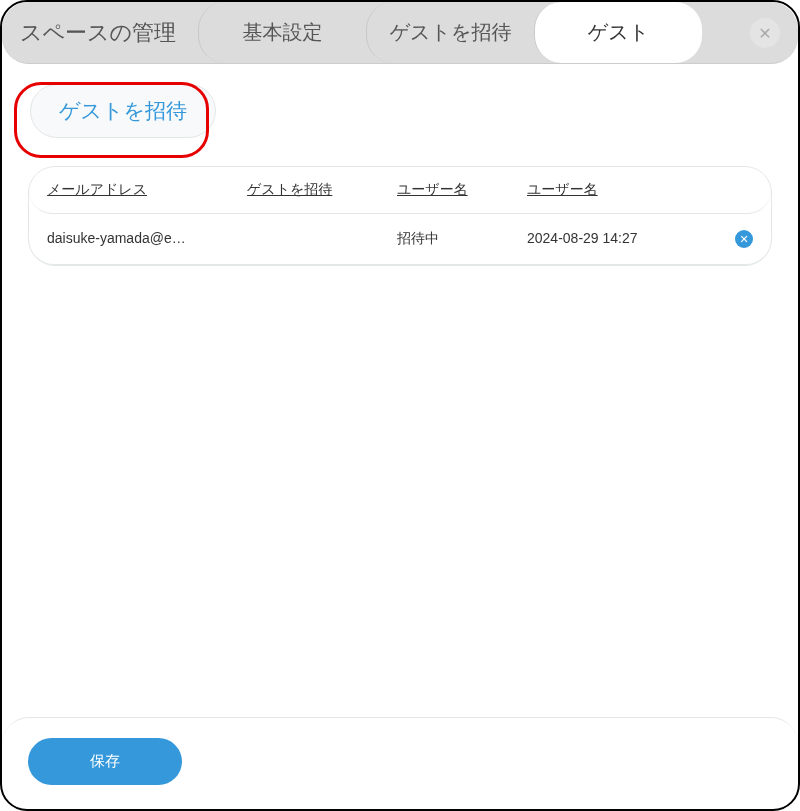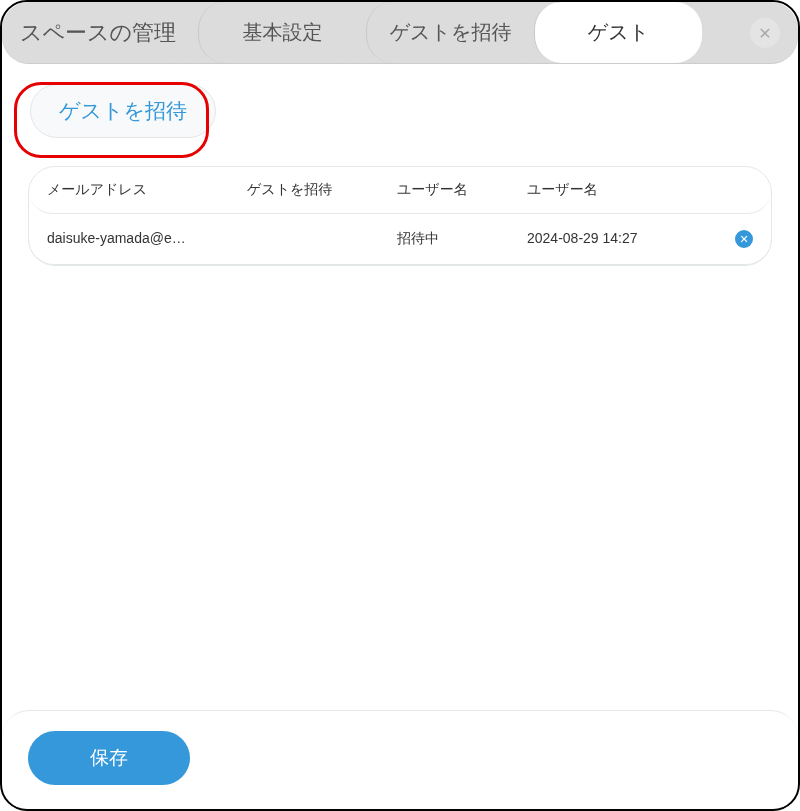--- a/index.html
+++ b/index.html
@@ -88,20 +88,21 @@
       width: 100%;
       border: 1px solid #e3e7e8;
       border-collapse: collapse;
     }
     .thead-row {
       display: flex;
       border-bottom: 1px solid #e3e7e8;
       padding: 14px 18px;
       font-size: 14px;
       color: #333;
+      text-decoration: underline;
     }
     .tbody-row {
       display: flex;
       align-items: flex-start;
       padding: 16px 18px;
       font-size: 14px;
       color: #333;
       border-bottom: 1px solid #e3e7e8;
     }
     .col-email { width: 200px; }
@@ -137,21 +138,21 @@
       border: 1px solid #e3e7e8;
       color: #3498db;
       font-size: 15px;
       cursor: pointer;
     }
     .btn-save {
       padding: 14px 62px;
       background: #3498db;
       border: none;
       color: #fff;
-      font-size: 19px;
+      font-size: 15px;
       cursor: pointer;
     }
   </style>
 </head>
 <body>
 
 <div class="header">
   <div class="title">スペースの管理</div>
   <div class="tabs">
     <div class="tab">基本設定</div>

